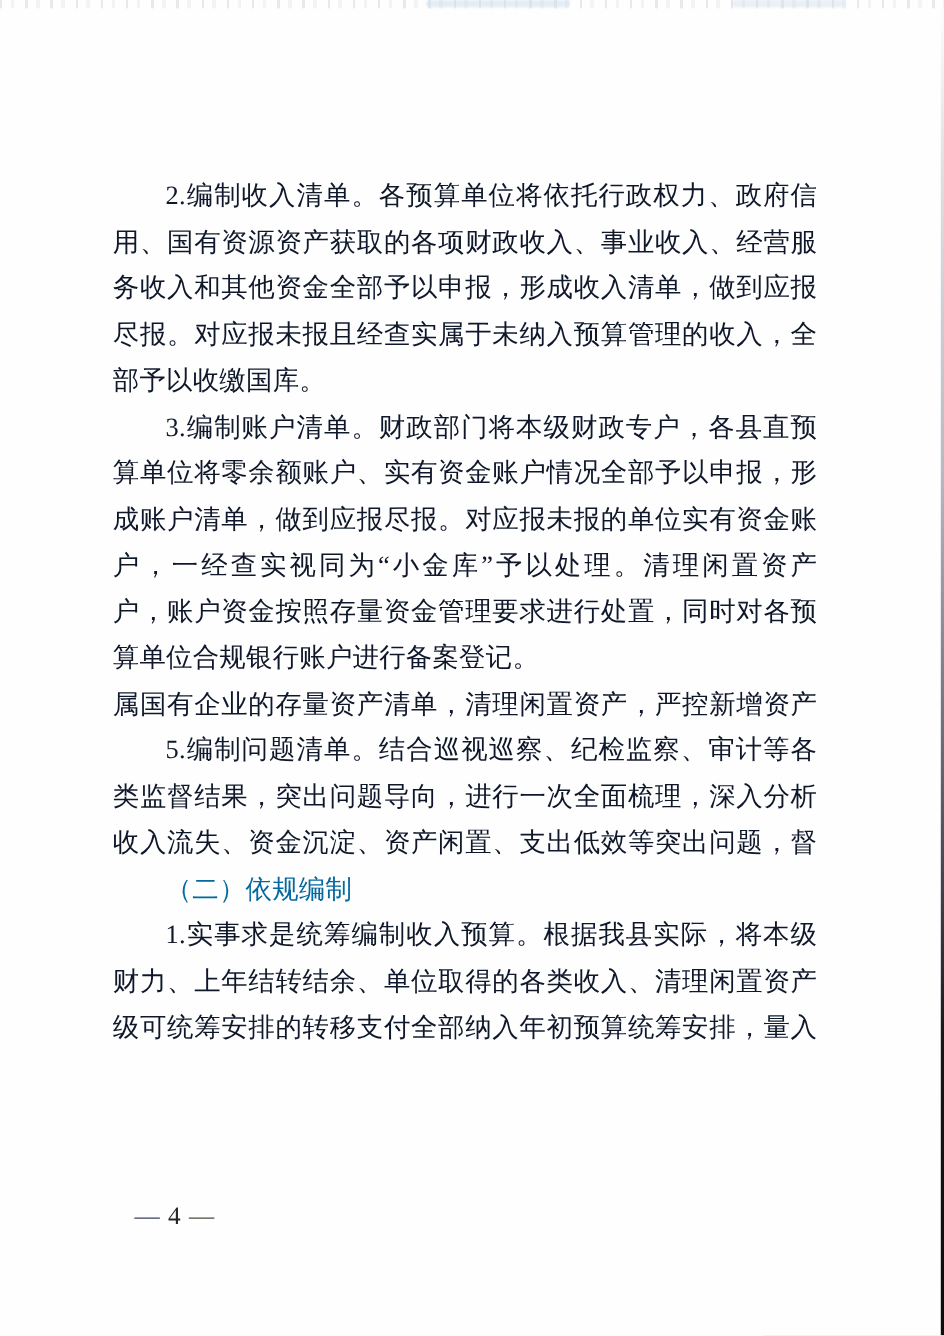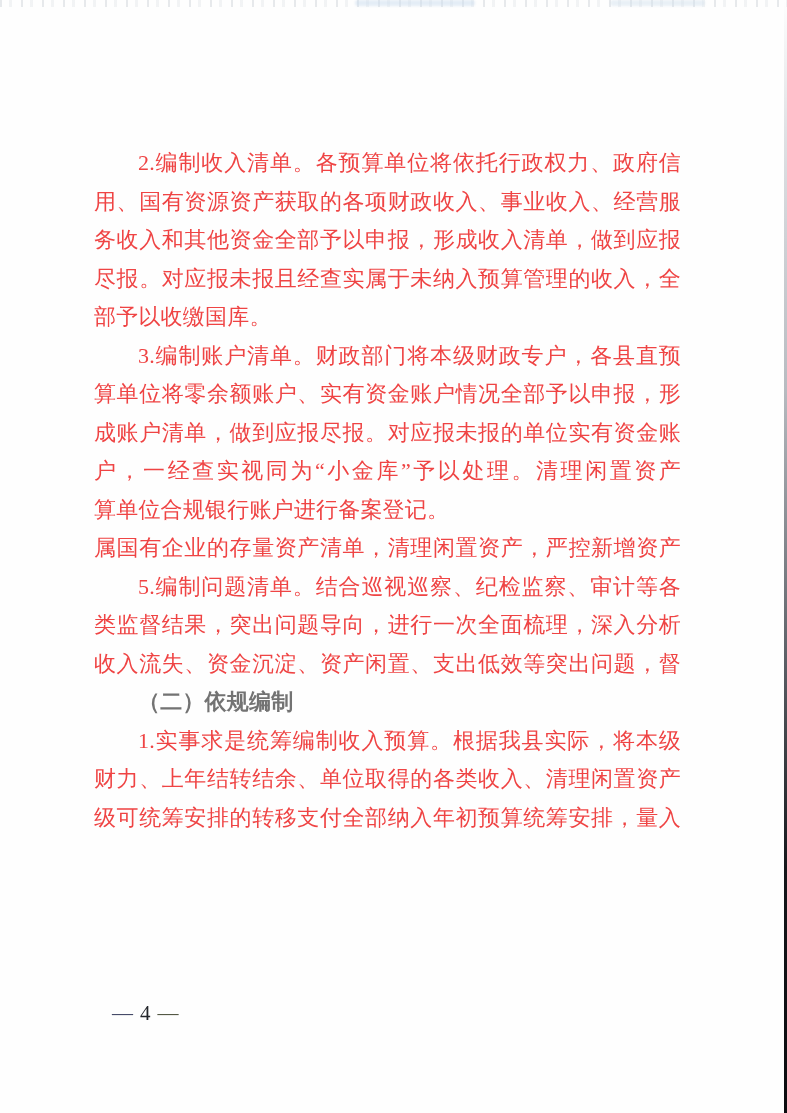--- a/index.html
+++ b/index.html
@@ -39,30 +39,30 @@
       #15171b 78%,
       #0b0c0f 100%);
   }
   .text-block{
     position:absolute;left:94px;top:144px;width:587px;
   }
   .line{
     font-size:22px;
     line-height:38.5px;
     height:38.5px;
-    color:#ef4444;
+    color:#0f172a;
     text-align:justify;
     text-align-last:justify;
     letter-spacing:.2px;
   }
   .line.first{ text-indent:2em; }
   .line.short{ text-align:right; text-align-last:left; }
   .line.heading{
     text-align:right;text-align-last:left;text-indent:2em;
-    font-weight:bold;color:#737373;
+    font-weight:normal;color:#0369a1;
   }
   .page-number{
     position:absolute;left:112px;top:1000px;
     font-size:21px;line-height:26px;color:#24262b;
     white-space:nowrap;
   }
   .page-number .dash-left{ color:#3b4060; margin-right:7px; }
   .page-number .dash-right{ color:#4a4f3a; margin-left:7px; }
 </style>
 </head>
@@ -83,20 +83,21 @@
       <div class="line">务收入和其他资金全部予以申报，形成收入清单，做到应报</div>
       <div class="line">尽报。对应报未报且经查实属于未纳入预算管理的收入，全</div>
       <div class="line short">部予以收缴国库。</div>
     </section>
 
     <section>
       <div class="line first">3.编制账户清单。财政部门将本级财政专户，各县直预</div>
       <div class="line">算单位将零余额账户、实有资金账户情况全部予以申报，形</div>
       <div class="line">成账户清单，做到应报尽报。对应报未报的单位实有资金账</div>
       <div class="line">户，一经查实视同为“小金库”予以处理。清理闲置资产</div>
+      <div class="line">户，账户资金按照存量资金管理要求进行处置，同时对各预</div>
       <div class="line short">算单位合规银行账户进行备案登记。</div>
     </section>
 
     <section>
       <div class="line">属国有企业的存量资产清单，清理闲置资产，严控新增资产</div>
     </section>
 
     <section>
       <div class="line first">5.编制问题清单。结合巡视巡察、纪检监察、审计等各</div>
       <div class="line">类监督结果，突出问题导向，进行一次全面梳理，深入分析</div>

